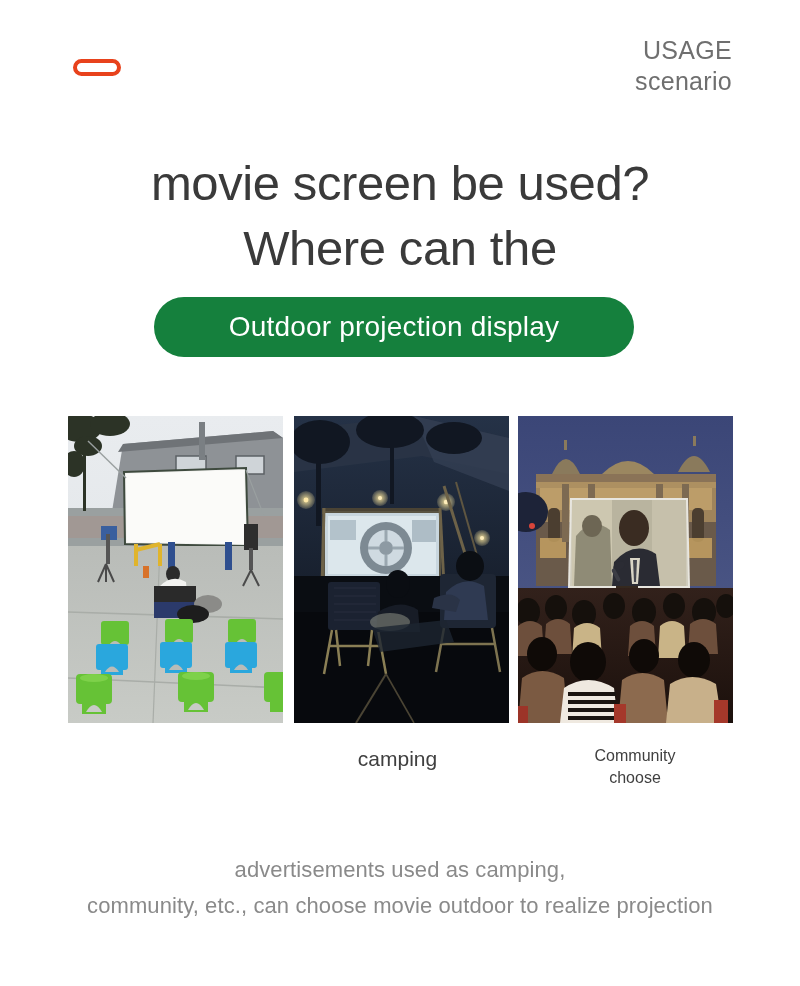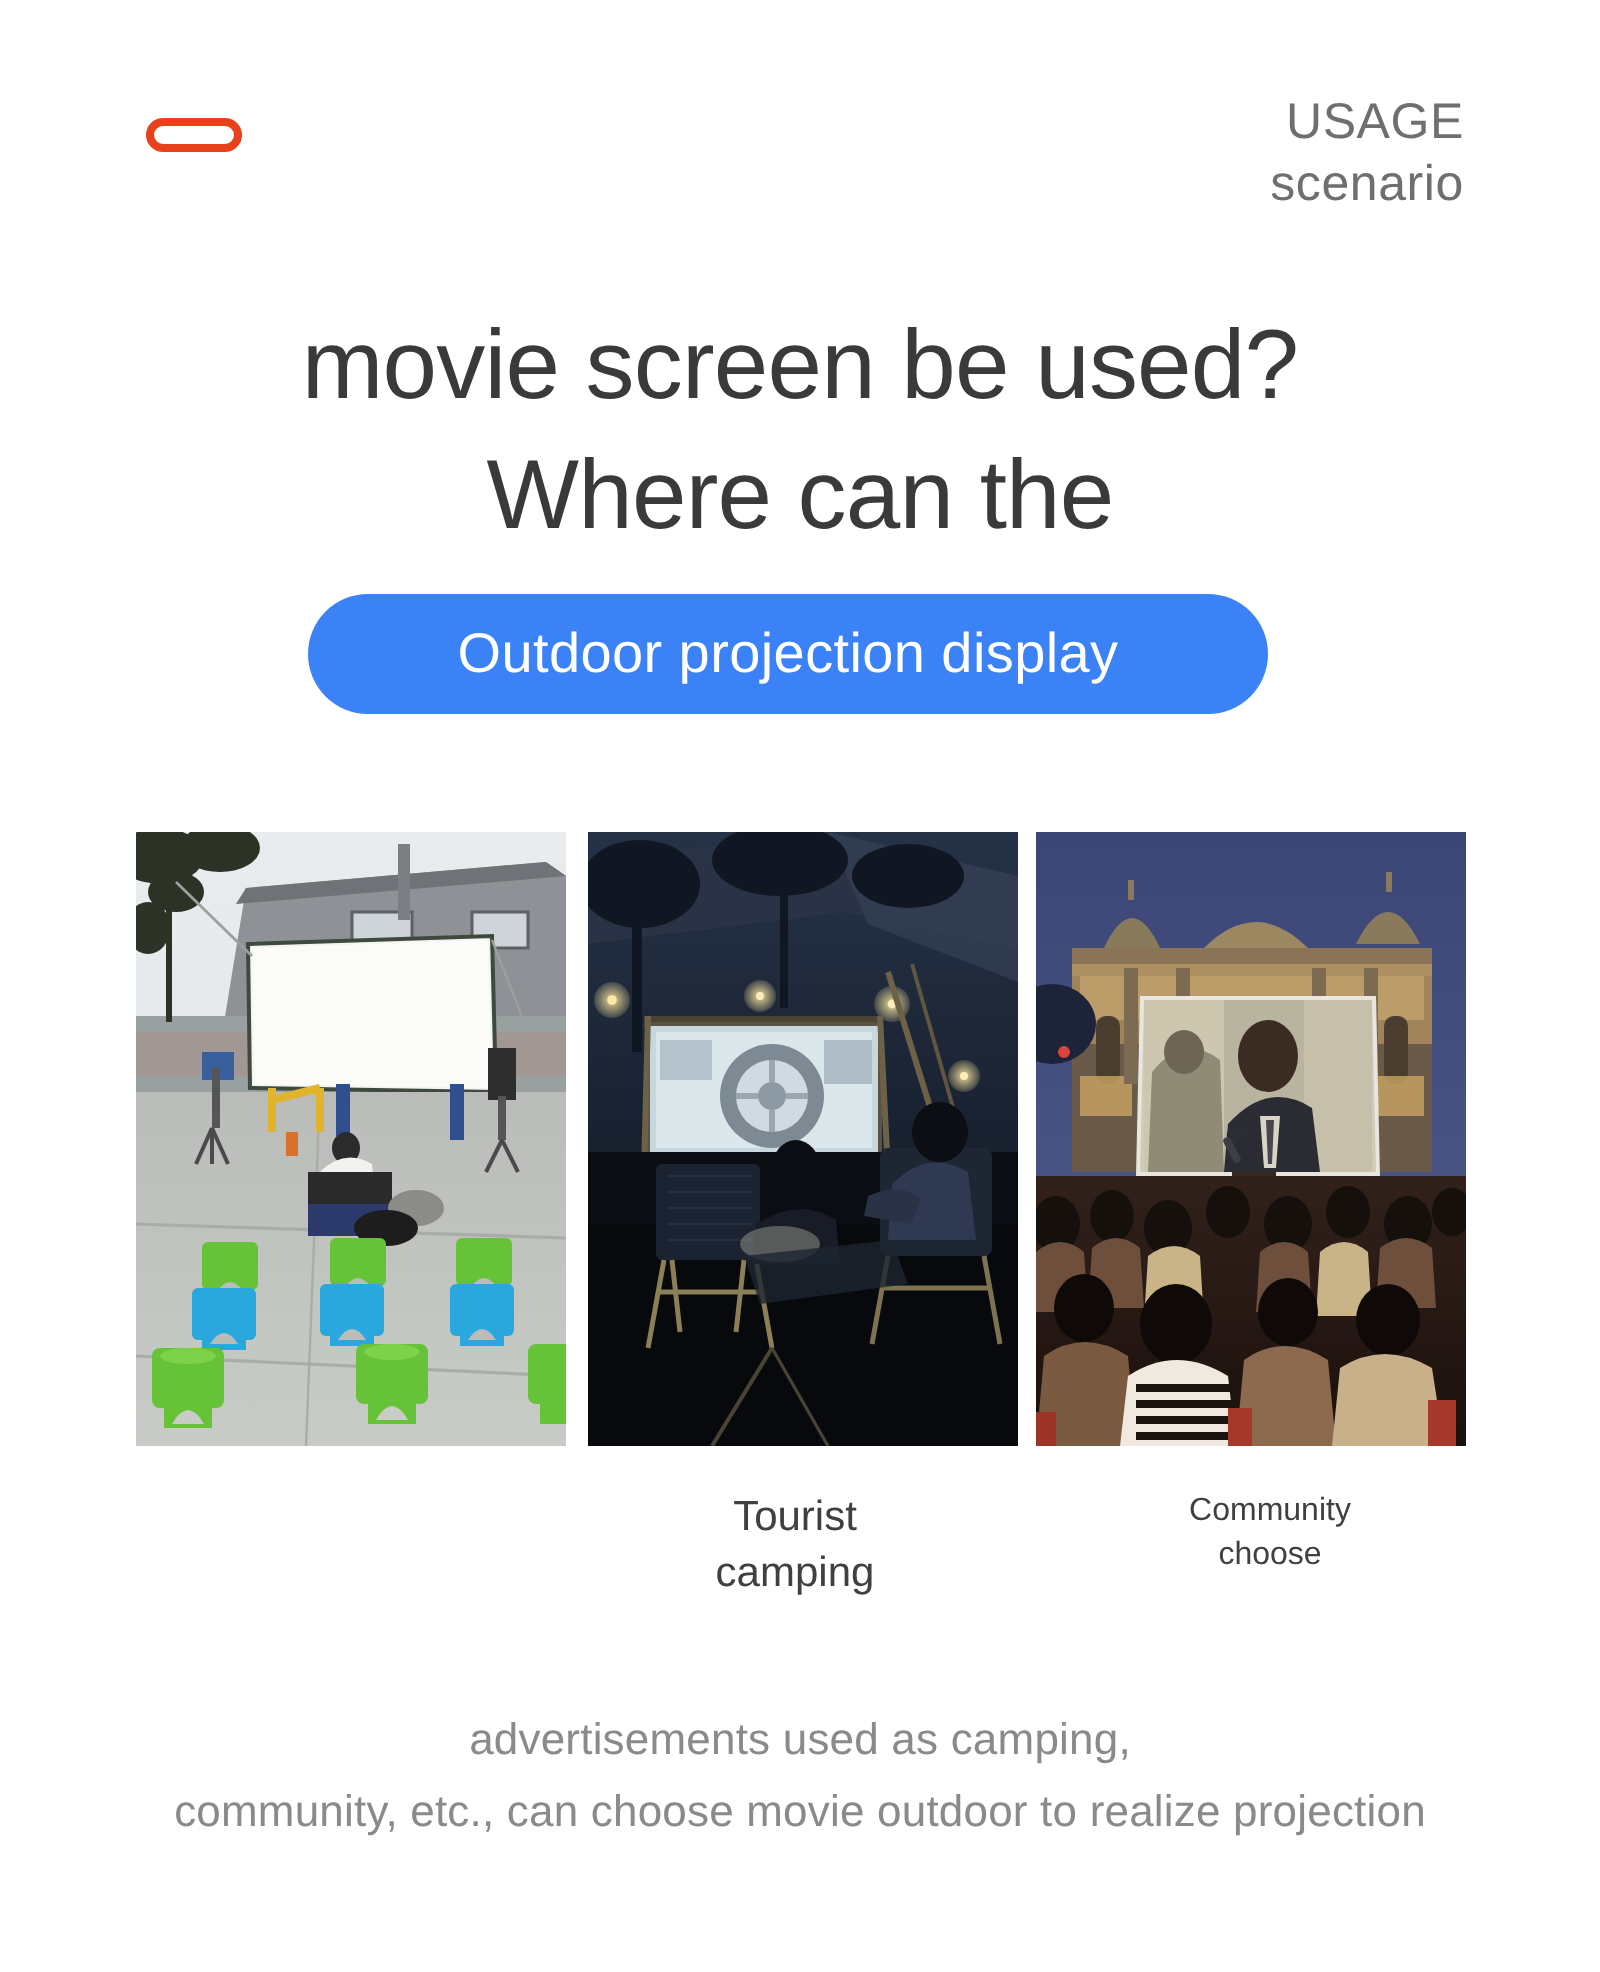--- a/index.html
+++ b/index.html
@@ -14,40 +14,40 @@
   
   .deco-pill{
     position:absolute;left:73px;top:59px;
     width:48px;height:17px;
     border:4px solid #e8421c;border-radius:10px;
     box-sizing:border-box;
   }
 
   
   .eyebrow{
-    position:absolute;right:68px;top:46px;
+    position:absolute;right:68px;top:35px;
     text-align:right;line-height:1.24;
     color:#6f6f6f;font-size:25px;letter-spacing:.3px;
   }
   .eyebrow .l2{display:block;}
 
   
   .headline{
     position:absolute;left:0;right:0;top:118px;
     text-align:center;color:#3a3a3a;
     font-size:49px;line-height:1.33;font-weight:400;
     letter-spacing:-.4px;
   }
   .headline span{display:block;}
 
   
   .cta{
     position:absolute;left:154px;top:297px;
     width:480px;height:60px;border-radius:30px;
-    background:#3b82f6;
+    background:#15803d;
     display:flex;align-items:center;justify-content:center;
     color:#ffffff;font-size:28px;letter-spacing:.2px;
     box-sizing:border-box;border:none;
   }
 
   
   .photos{position:absolute;left:68px;top:416px;width:665px;height:307px;}
   .photo{position:absolute;top:0;height:307px;overflow:hidden;background:#111;}
   .p1{left:0;width:215px;}
   .p2{left:226px;width:215px;}
@@ -400,21 +400,20 @@
 
         <rect x="96" y="288" width="12" height="19" fill="#a5382a"></rect>
         <rect x="196" y="284" width="14" height="23" fill="#a5382a"></rect>
         <rect x="0" y="290" width="10" height="17" fill="#9c3428"></rect>
       </svg>
     </div>
   </div>
 
   <div class="caps">
     <div class="cap cap2">
-      <span>Tourist</span>
       <span>camping</span>
     </div>
     <div class="cap cap3">
       <span>Community</span>
       <span>choose</span>
     </div>
   </div>
 
   <div class="blurb">
     <span>advertisements used as camping,</span>

